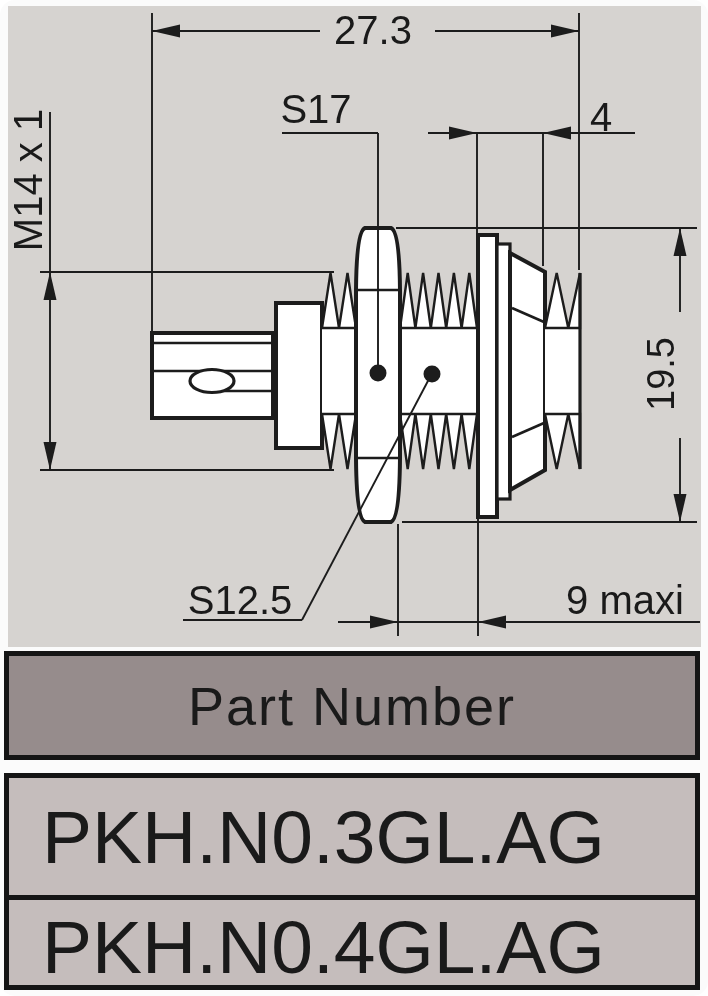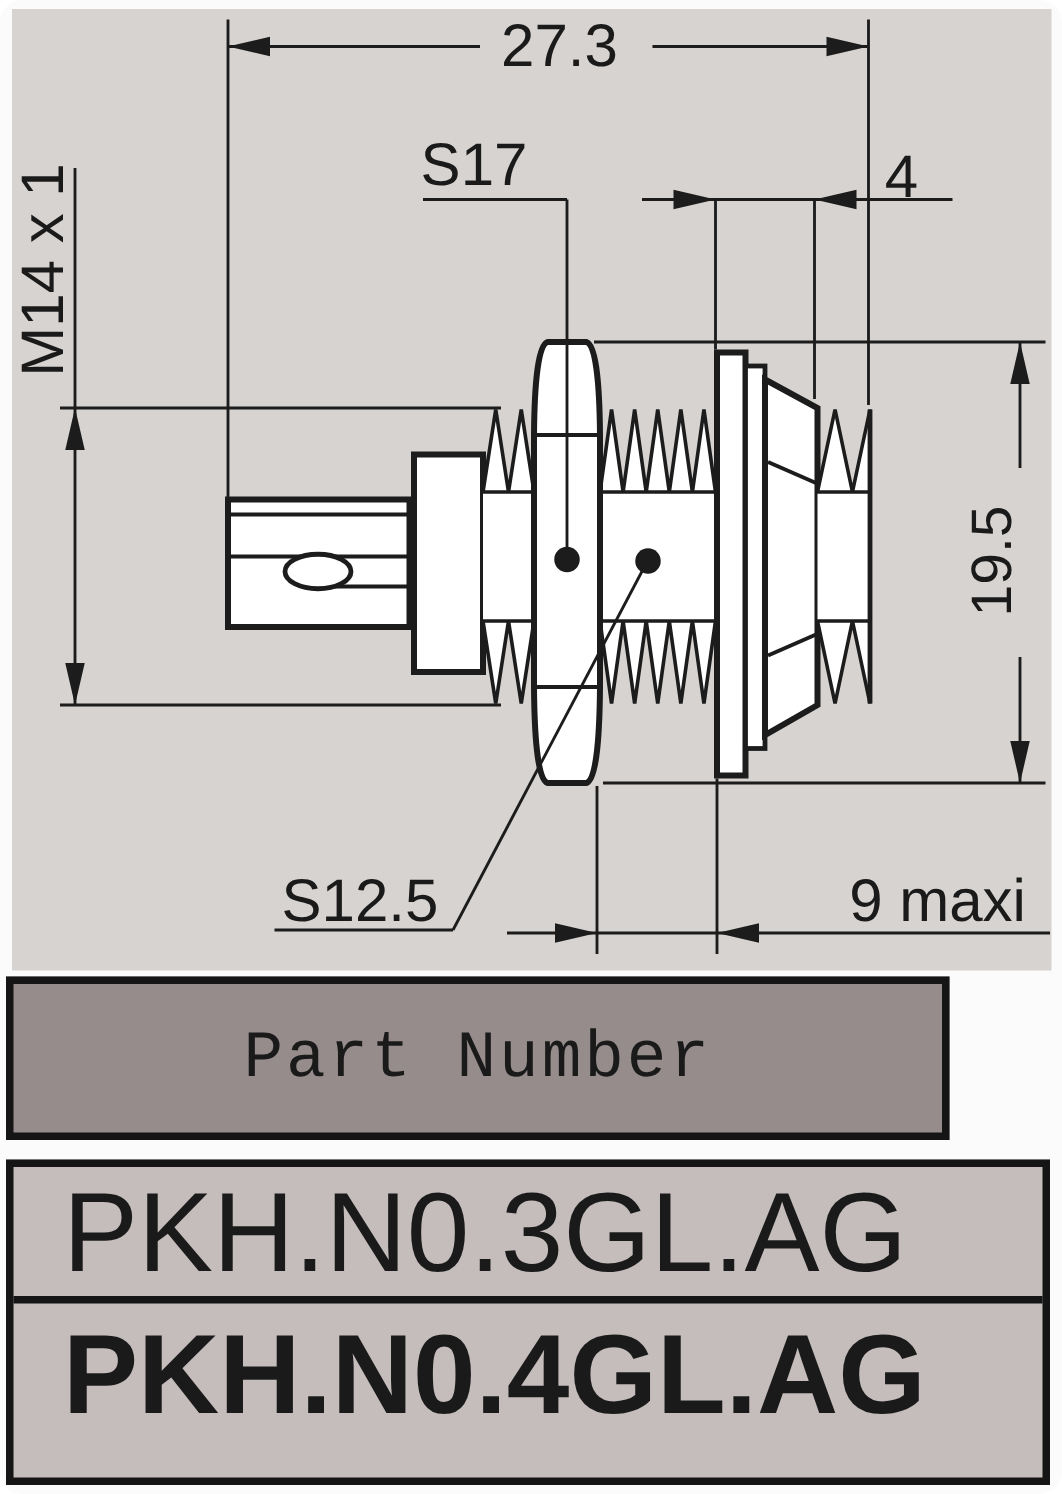--- a/index.html
+++ b/index.html
@@ -21,39 +21,39 @@
   .bodyfill { fill:#ffffff; stroke:none; }
   .dot { fill:var(--c-line,#1c1c1c); }
   .dimtext {
     font-family:"Liberation Sans", sans-serif;
     font-size:40px; fill:var(--c-text,#1a1a1a);
   }
   .dimtext.small { font-size:38px; }
 
   
   .pn-header {
-    position:absolute; left:4px; top:651px; width:629px; height:109px;
+    position:absolute; left:4px; top:651px; width:696px; height:109px;
     box-sizing:border-box; border:5px solid var(--c-border,#151515);
     background:var(--c-header_bg,#968c8c);
     display:flex; align-items:center; justify-content:center;
-    font-size:44px; letter-spacing:2px; color:var(--c-text,#1a1a1a);font-family:Liberation Mono, monospace;
+    font-size:54px; letter-spacing:2px; color:var(--c-text,#1a1a1a);
   }
   
   .pn-table {
     position:absolute; left:4px; top:773px; width:696px; height:217px;
     box-sizing:border-box; border:5px solid var(--c-border,#151515);
     background:var(--c-row_bg,#c5bdbc);
   }
   .pn-row {
     box-sizing:border-box; display:flex; align-items:center;
     padding-left:33px; font-size:75px; color:var(--c-text,#1a1a1a);
     white-space:nowrap;
   }
-  .pn-row.first { height:91px; border-bottom:5px solid var(--c-border,#151515); }
-  .pn-row.second { height:94px;font-weight:bold; }
+  .pn-row.first { height:122px; border-bottom:5px solid var(--c-border,#151515); }
+  .pn-row.second { height:94px; }
 </style>
 </head>
 <body>
 
 <div class="page">
 
   <svg class="drawing" width="708" height="650" viewBox="0 0 708 650">
 
     <rect class="panel-bg" x="8" y="6" width="693" height="641"></rect>
 

